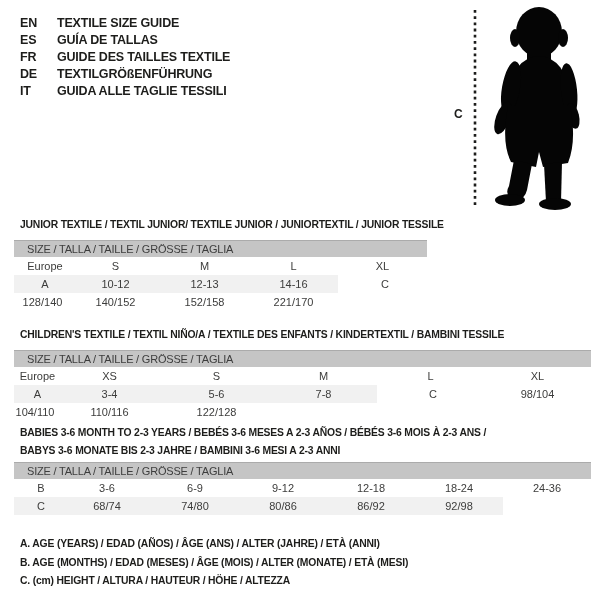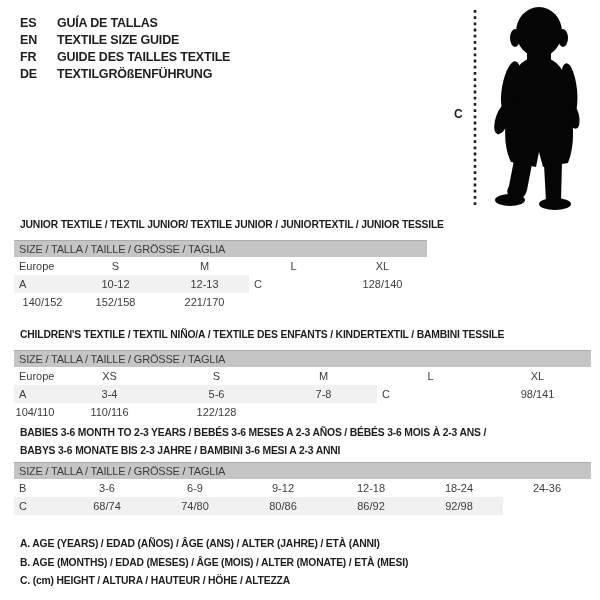--- a/index.html
+++ b/index.html
@@ -15,64 +15,68 @@
   .figure-svg{position:absolute;left:440px;top:2px;}
   .fig-label{position:absolute;left:454px;top:107px;font-weight:bold;font-size:12px;}
   
   .sec-title{
     position:absolute;left:20px;font-weight:bold;font-size:11.5px;line-height:18px;
     white-space:nowrap;letter-spacing:-0.2px;transform:scaleX(0.9);transform-origin:0 50%;
   }
   
   .size-bar{
     position:absolute;left:14px;height:17px;background:#c5c5c5;border-top:1px solid #ababab;
-    box-sizing:border-box;font-size:11px;color:#3d3d3d;line-height:16px;padding-left:5px;
+    box-sizing:border-box;font-size:11px;color:#3d3d3d;line-height:16px;padding-left:13px;
     letter-spacing:-0.2px;
   }
   
   .grid-table{position:absolute;left:14px;display:grid;}
   .cell{
     font-size:11px;height:18px;line-height:18px;text-align:center;color:#3c3c3b;
     overflow:hidden;white-space:nowrap;
   }
-  .cell.label{text-align:left;padding-left:5px;}
+  .cell.label{text-align:center;padding-left:5px;}
   .cell.shaded{background:#f1f1f1;}
   
   .footnotes{position:absolute;left:20px;top:534px;}
   .footnote{
     font-weight:bold;font-size:11.5px;line-height:18.5px;white-space:nowrap;
     letter-spacing:-0.2px;transform:scaleX(0.9);transform-origin:0 50%;
   }
   
   #bar-0{top:240px;width:413px;}  #grid-0{top:257px;width:413px;}
   #bar-1{top:350px;width:577px;}  #grid-1{top:367px;width:577px;}
   #bar-2{top:462px;width:577px;}  #grid-2{top:479px;width:577px;}
   #title-0{top:215px;} #title-1{top:325px;} #title-2{top:423px;} #title-2b{top:441px;}
 </style>
 </head>
 <body>
 
 <div class="page">
 
   <div class="lang-list">
     <div class="lang-row">
+      <span class="lang-code">EN</span>
+      <span>TEXTILE SIZE GUIDE</span>
+    </div>
+    <div class="lang-row">
       <span class="lang-code">ES</span>
       <span>GUÍA DE TALLAS</span>
-    </div>
-    <div class="lang-row">
-      <span class="lang-code">EN</span>
-      <span>TEXTILE SIZE GUIDE</span>
     </div>
     <div class="lang-row">
       <span class="lang-code">FR</span>
       <span>GUIDE DES TAILLES TEXTILE</span>
     </div>
     <div class="lang-row">
       <span class="lang-code">DE</span>
       <span>TEXTILGRÖßENFÜHRUNG</span>
+    </div>
+    <div class="lang-row">
+      <span class="lang-code">IT</span>
+      <span>GUIDA ALLE TAGLIE TESSILI</span>
     </div>
   </div>
 
   <svg class="figure-svg" width="155" height="212" viewBox="0 0 155 212" aria-hidden="true">
     <line x1="35" y1="8" x2="35" y2="204" stroke="#1d1d1b" stroke-width="2.6" stroke-dasharray="2.8 3.4"></line>
     <g fill="#050505" transform="translate(42,2)">
       <ellipse cx="57" cy="28" rx="23" ry="25"></ellipse>
       <ellipse cx="33" cy="34" rx="5" ry="9"></ellipse>
       <ellipse cx="81" cy="34" rx="5" ry="9"></ellipse>
       <rect x="45" y="44" width="24" height="16"></rect>
@@ -94,20 +98,21 @@
   <div class="size-bar" id="bar-0">SIZE / TALLA / TAILLE / GRÖSSE / TAGLIA</div>
   <div class="grid-table" id="grid-0" style="grid-template-columns: 57px repeat(4, 1fr);">
       <div class="cell label">Europe</div>
       <div class="cell">S</div>
       <div class="cell">M</div>
       <div class="cell">L</div>
       <div class="cell">XL</div>
       <div class="cell label shaded">A</div>
       <div class="cell shaded">10-12</div>
       <div class="cell shaded">12-13</div>
+      <div class="cell shaded">14-16</div>
       <div class="cell label">C</div>
       <div class="cell">128/140</div>
       <div class="cell">140/152</div>
       <div class="cell">152/158</div>
       <div class="cell">221/170</div>
     </div>
 
   <div class="sec-title" id="title-1">CHILDREN'S TEXTILE / TEXTIL NIÑO/A / TEXTILE DES ENFANTS / KINDERTEXTIL / BAMBINI TESSILE</div>
   <div class="size-bar" id="bar-1">SIZE / TALLA / TAILLE / GRÖSSE / TAGLIA</div>
   <div class="grid-table" id="grid-1" style="grid-template-columns: 42px repeat(5, 1fr);">
@@ -115,21 +120,21 @@
       <div class="cell">XS</div>
       <div class="cell">S</div>
       <div class="cell">M</div>
       <div class="cell">L</div>
       <div class="cell">XL</div>
       <div class="cell label shaded">A</div>
       <div class="cell shaded">3-4</div>
       <div class="cell shaded">5-6</div>
       <div class="cell shaded">7-8</div>
       <div class="cell label">C</div>
-      <div class="cell">98/141</div>
+      <div class="cell">98/104</div>
       <div class="cell">104/110</div>
       <div class="cell">110/116</div>
       <div class="cell">122/128</div>
     </div>
 
   <div class="sec-title" id="title-2">BABIES 3-6 MONTH TO 2-3 YEARS / BEBÉS 3-6 MESES A 2-3 AÑOS / BÉBÉS 3-6 MOIS À 2-3 ANS /</div>
   <div class="sec-title" id="title-2b">BABYS 3-6 MONATE BIS 2-3 JAHRE / BAMBINI 3-6 MESI A 2-3 ANNI</div>
   <div class="size-bar" id="bar-2">SIZE / TALLA / TAILLE / GRÖSSE / TAGLIA</div>
   <div class="grid-table" id="grid-2" style="grid-template-columns: 49px repeat(6, 1fr);">
       <div class="cell label">B</div>

